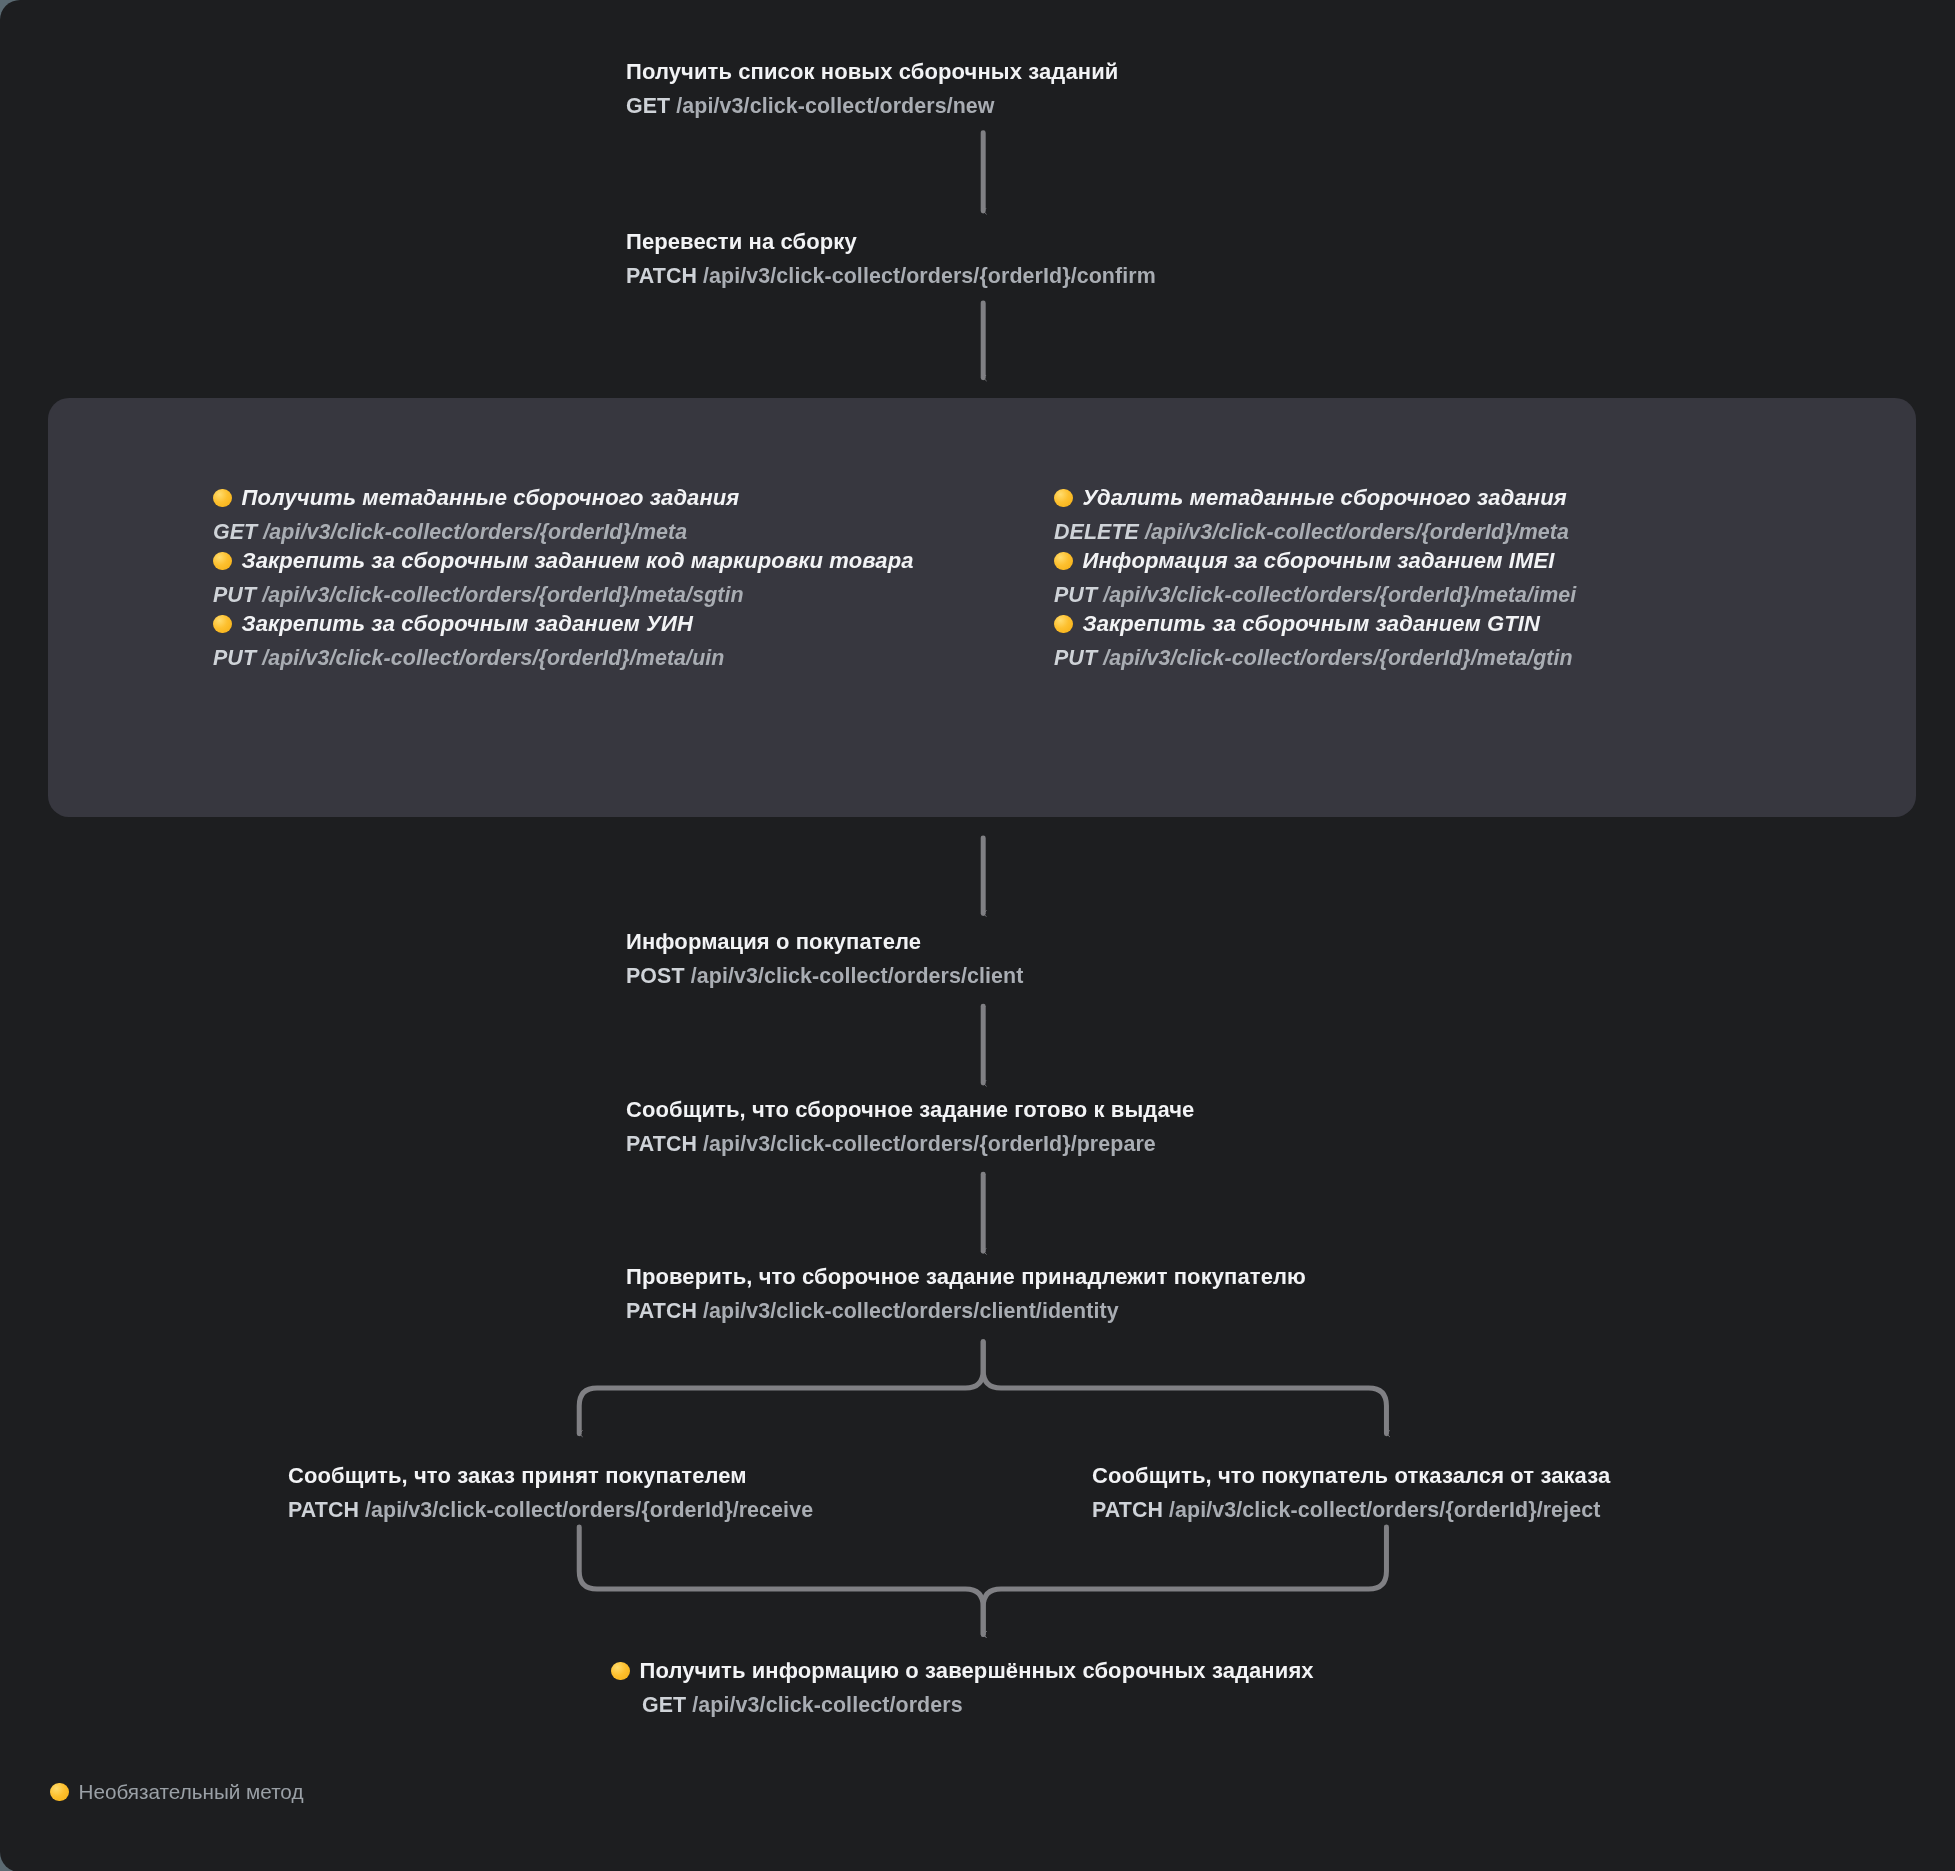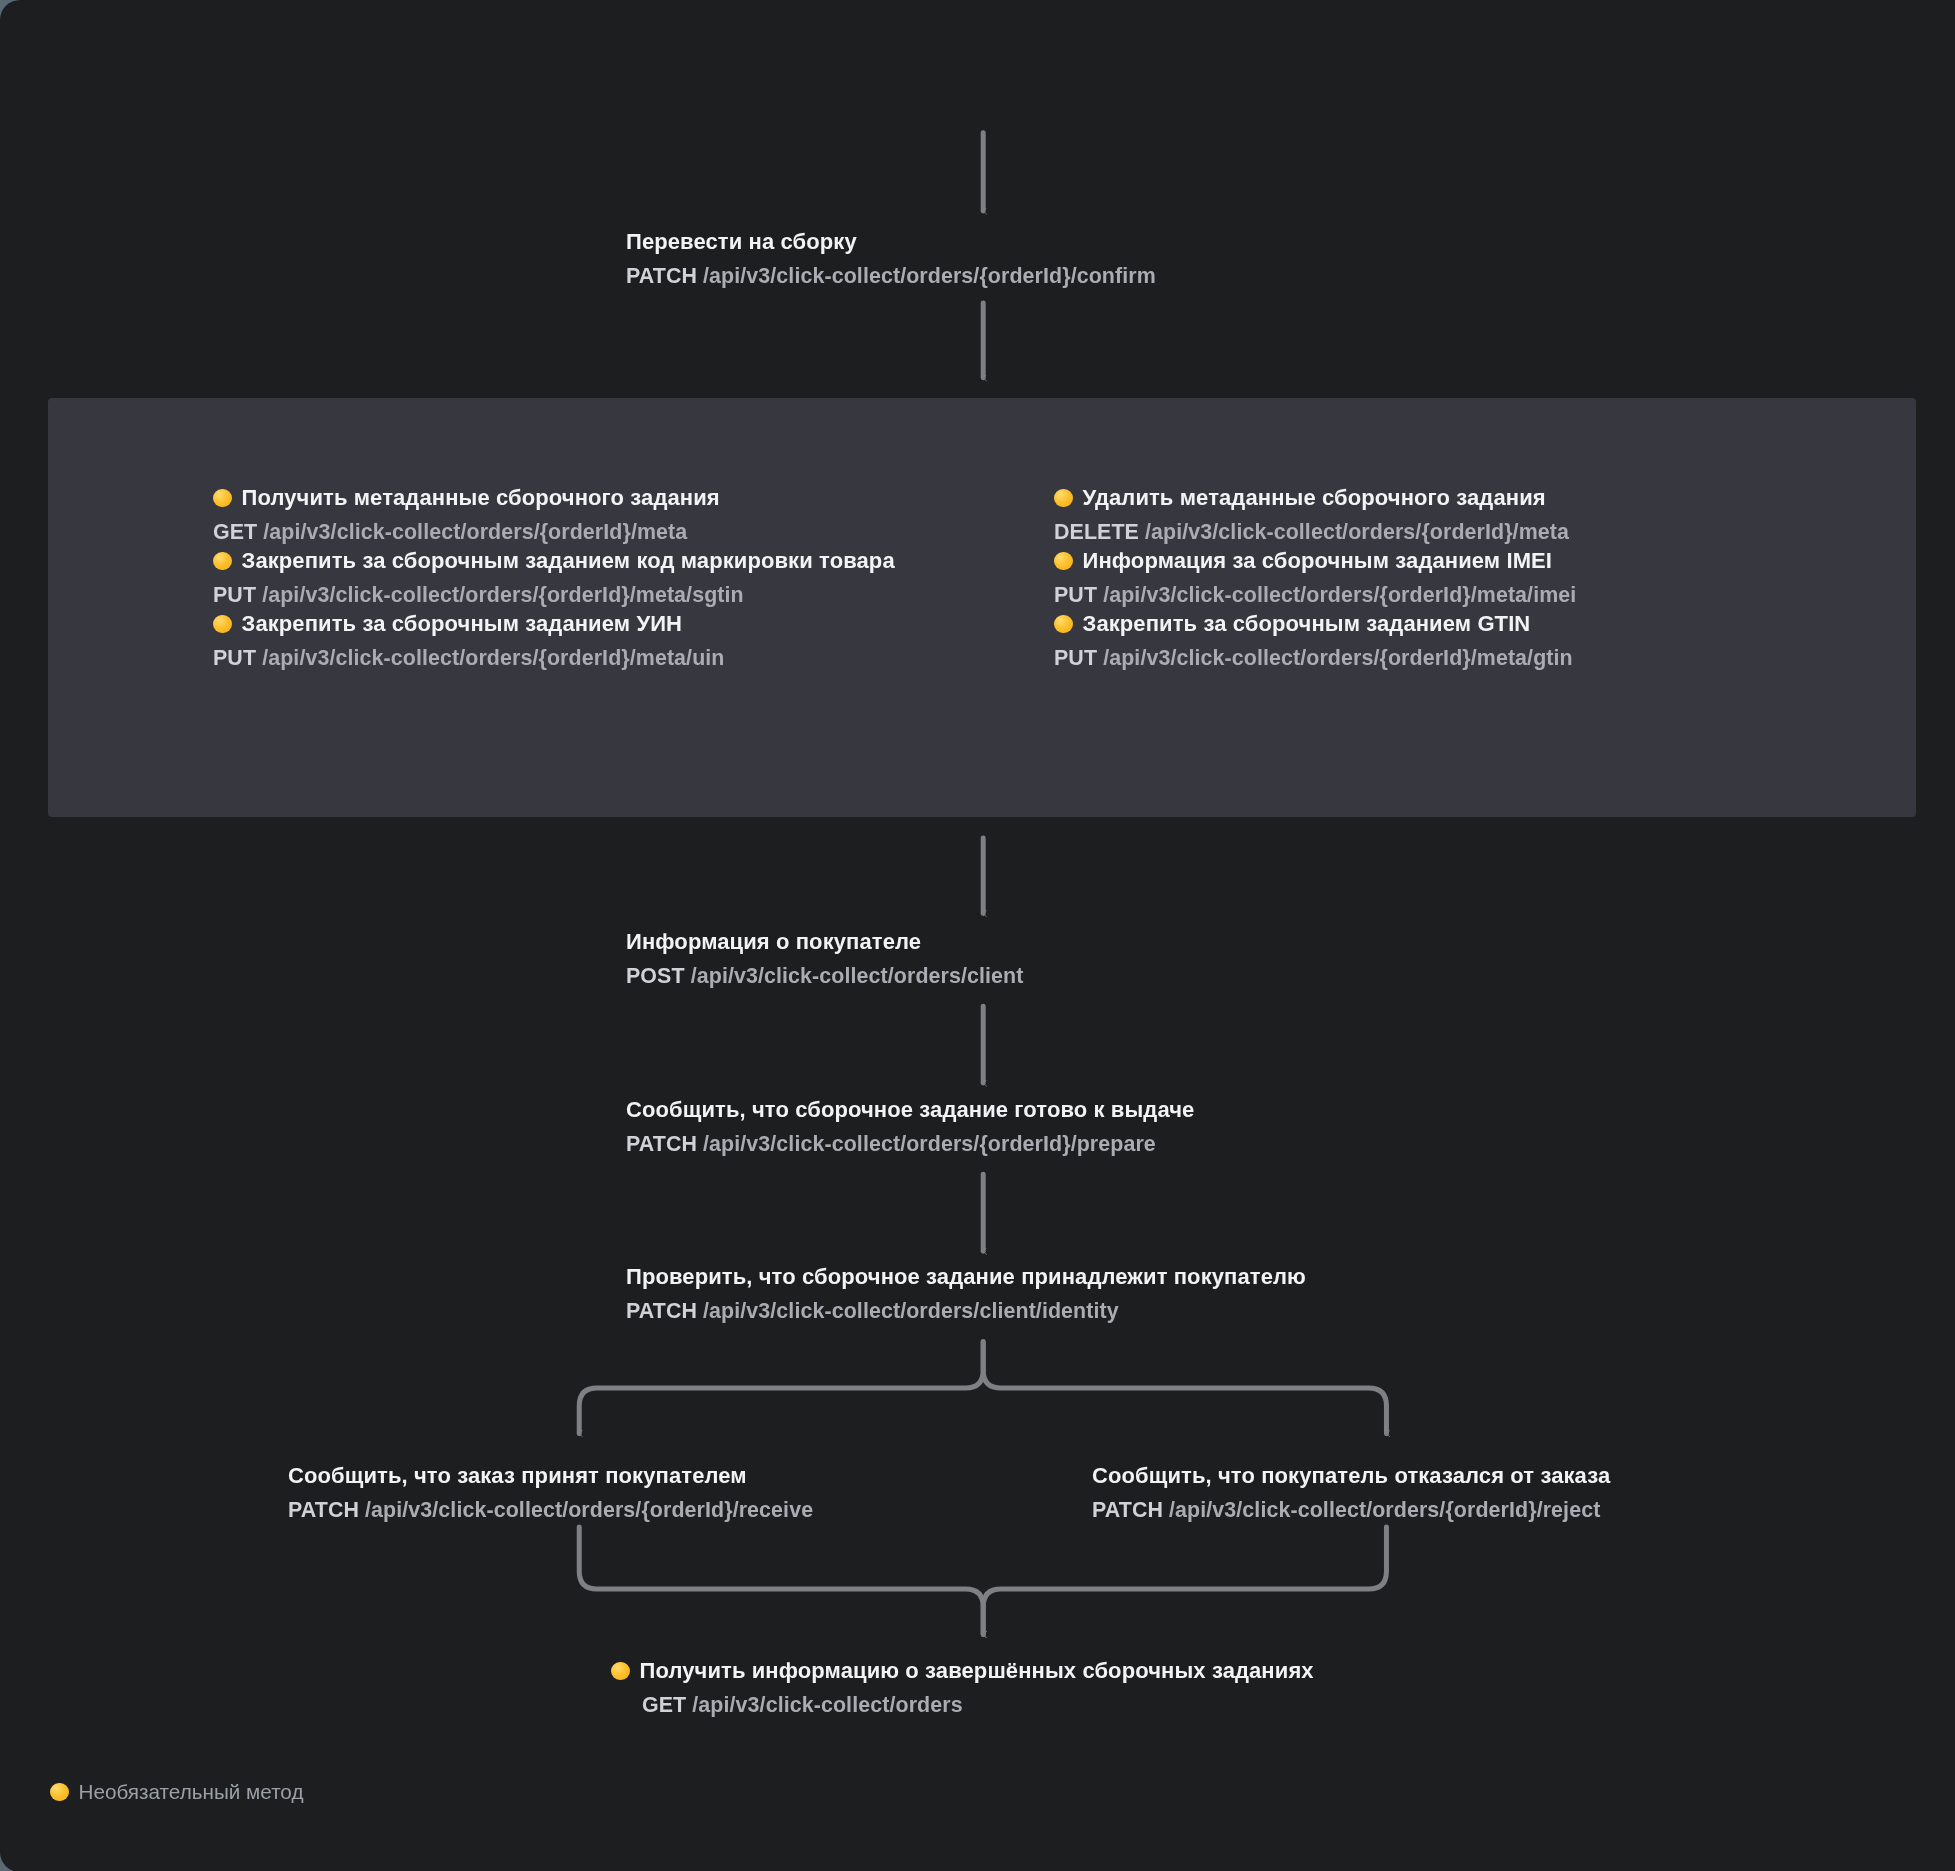--- a/index.html
+++ b/index.html
@@ -69,21 +69,22 @@
   }
 
   
   .panel {
     position: absolute;
     left: 48px;
     top: 398px;
     width: 1868px;
     height: 419px;
     background: #37373f;
-    border-radius: 4px;
+    border-radius: 21px;
+    font-style: italic;
   }
   .panel-col {
     position: absolute;
     top: 0;
   }
   .panel-col.left  { left: 165px; }
   .panel-col.right { left: 1006px; }
 
   .panel .node { position: relative; left: 0; }
   .panel .node + .node { }
@@ -129,20 +130,29 @@
       <path d="M1380 1648 L1380 1756" marker-end="url(#ah)"></path>
 
       <path d="M1380 1883 L1380 1923 Q1380 1948 1355 1948 L838 1948 Q813 1948 813 1973 L813 2012" marker-end="url(#ah)"></path>
       <path d="M1380 1883 L1380 1923 Q1380 1948 1405 1948 L1921 1948 Q1946 1948 1946 1973 L1946 2012" marker-end="url(#ah)"></path>
 
       <path d="M813 2143 L813 2205 Q813 2230 838 2230 L1355 2230 Q1380 2230 1380 2255 L1380 2294" marker-end="url(#ah)"></path>
       <path d="M1946 2143 L1946 2205 Q1946 2230 1921 2230 L1405 2230 Q1380 2230 1380 2255 L1380 2294" marker-end="url(#ah)"></path>
     </g>
   </svg>
 
+  <div class="node" style="left:626px; top:58px;">
+    <div class="title">
+      <span>Получить список новых сборочных заданий</span>
+    </div>
+    <div class="path">
+      <span class="verb">GET</span>
+      <span>/api/v3/click-collect/orders/new</span>
+    </div>
+  </div>
 
   <div class="node" style="left:626px; top:228px;">
     <div class="title">
       <span>Перевести на сборку</span>
     </div>
     <div class="path">
       <span class="verb">PATCH</span>
       <span>/api/v3/click-collect/orders/{orderId}/confirm</span>
     </div>
   </div>

